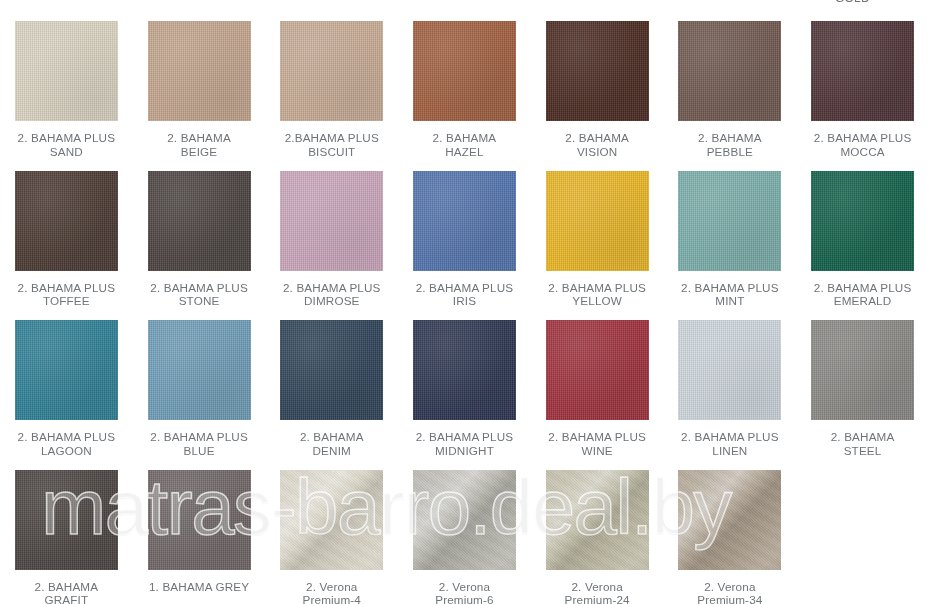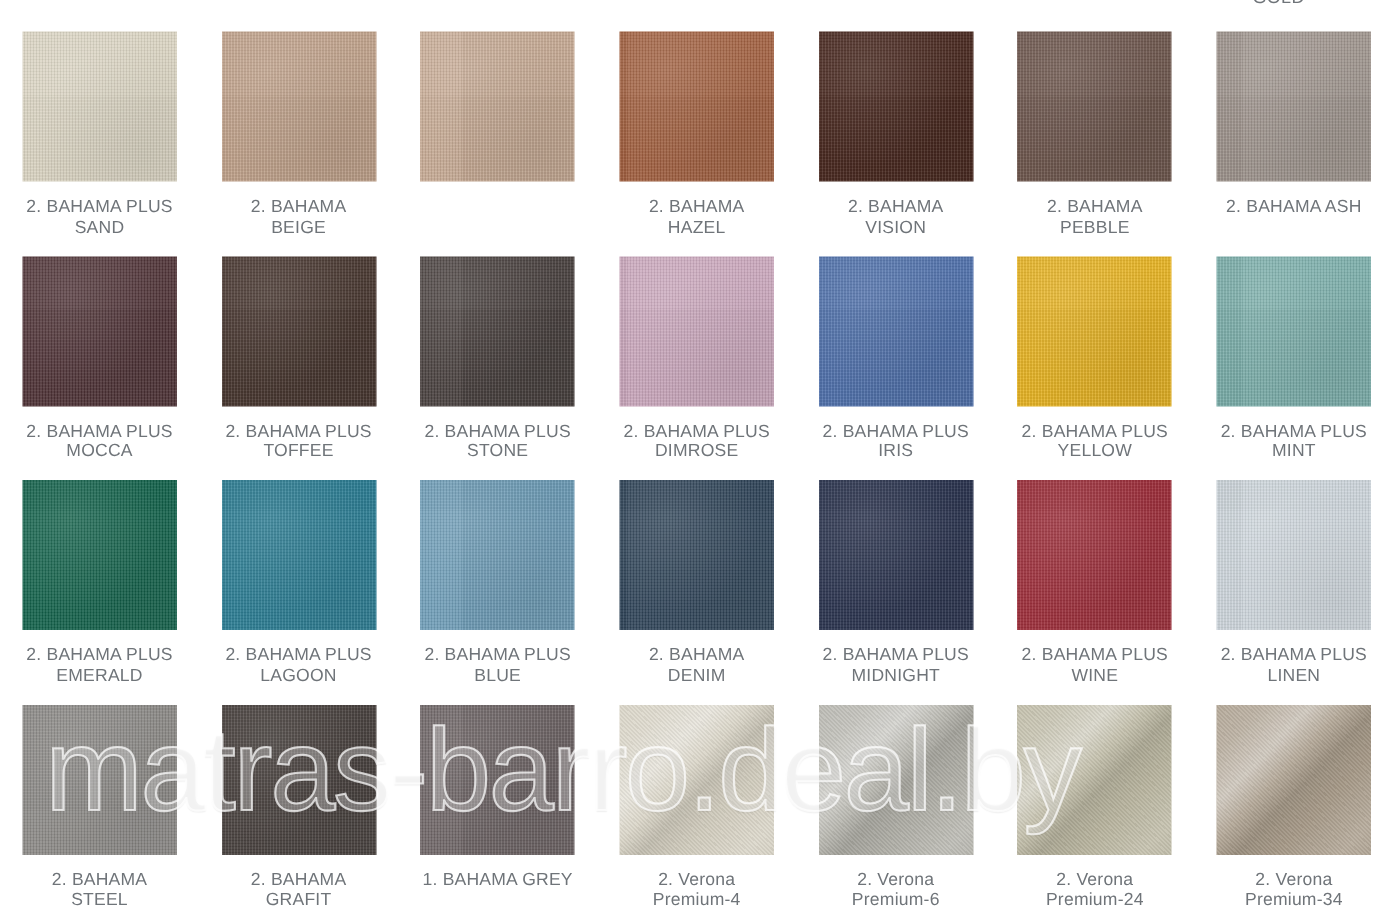--- a/index.html
+++ b/index.html
@@ -120,26 +120,26 @@
     font-size: 11.7px;
     line-height: 13.6px;
     letter-spacing: .15px;
     color: #6f7479;
     white-space: pre-line;
   }
 
   
   #watermark {
     position: absolute;
-    left: 0;
+    left: 11px;
     top: 468px;
     width: 750px;
     height: 84px;
     display: flex;
-    align-items: flex-end;
+    align-items: flex-start;
     justify-content: center;
     pointer-events: none;
     z-index: 5;
   }
   #watermark .wm-text {
     font-size: 78px;
     line-height: 78px;
     font-weight: 400;
     letter-spacing: -1.5px;
     color: rgba(255,255,255,.30);
@@ -161,39 +161,37 @@
       <div class="swatch-label">2. BAHAMA PLUS
 SAND</div>
     </div>
     <div class="swatch-cell">
       <div class="swatch-chip woven" style="background-color: rgb(194, 164, 141);"></div>
       <div class="swatch-label">2. BAHAMA
 BEIGE</div>
     </div>
     <div class="swatch-cell">
       <div class="swatch-chip woven" style="background-color: rgb(199, 171, 149);"></div>
+      <div class="swatch-label">2.BAHAMA PLUS
+BISCUIT</div>
     </div>
     <div class="swatch-cell">
       <div class="swatch-chip woven" style="background-color: rgb(160, 95, 63);"></div>
       <div class="swatch-label">2. BAHAMA
 HAZEL</div>
     </div>
     <div class="swatch-cell">
       <div class="swatch-chip woven" style="background-color: rgb(74, 42, 33);"></div>
       <div class="swatch-label">2. BAHAMA
 VISION</div>
     </div>
     <div class="swatch-cell">
       <div class="swatch-chip woven" style="background-color: rgb(111, 88, 79);"></div>
       <div class="swatch-label">2. BAHAMA
 PEBBLE</div>
-    </div>
-    <div class="swatch-cell">
-      <div class="swatch-chip woven" style="background-color: rgb(157, 147, 140);"></div>
-      <div class="swatch-label">2. BAHAMA ASH</div>
     </div>
     <div class="swatch-cell">
       <div class="swatch-chip woven" style="background-color: rgb(78, 50, 54);"></div>
       <div class="swatch-label">2. BAHAMA PLUS
 MOCCA</div>
     </div>
     <div class="swatch-cell">
       <div class="swatch-chip woven" style="background-color: rgb(74, 57, 50);"></div>
       <div class="swatch-label">2. BAHAMA PLUS
 TOFFEE</div>

